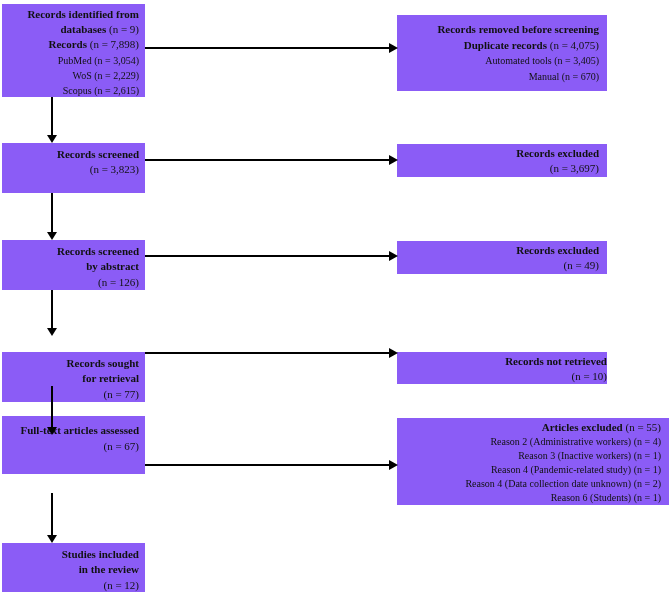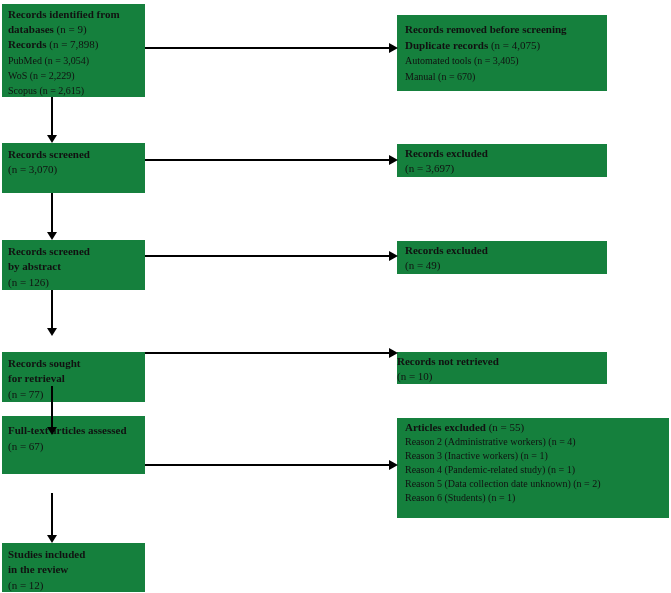--- a/index.html
+++ b/index.html
@@ -5,45 +5,46 @@
   html,body{margin:0;padding:0;background:#ffffff;}
   #canvas{
     position:relative;
     width:671px;height:593px;
     background:#ffffff;
     font-family:"Liberation Serif","DejaVu Serif",serif;
     overflow:hidden;
   }
   .box{
     position:absolute;
-    background:#15803d;
+    background:#8b5cf6;
     color:#111111;
     padding:3px 6px;
     box-sizing:border-box;
+    text-align:right;
   }
   .ln{font-size:11px;line-height:15.4px;white-space:nowrap;}
   .ln b{font-weight:bold;}
   .sm{font-size:10px;}
   
   #b1{left:2px;top:4px;width:143px;height:93px;}
   #b1 .ln{line-height:15.2px;}
   #b2{left:2px;top:143px;width:143px;height:50px;padding-top:4px;}
   #b3{left:2px;top:240px;width:143px;height:50px;padding-top:4px;}
   #b4{left:2px;top:352px;width:143px;height:50px;padding-top:4px;}
   #b5{left:2px;top:416px;width:143px;height:58px;padding-top:6px;line-height:16px;}
   #b5 .ln{line-height:16px;}
   #b6{left:2px;top:543px;width:143px;height:49px;padding-top:4px;}
   
   #r1{left:397px;top:15px;width:210px;height:76px;padding:6px 8px;}
   #r1 .ln{line-height:16px;}
   #r2{left:397px;top:144px;width:210px;height:33px;padding:2px 8px;}
   #r2 .ln,#r3 .ln,#r4 .ln{line-height:14.5px;}
   #r3{left:397px;top:241px;width:210px;height:33px;padding:2px 8px;}
   #r4{left:397px;top:352px;width:210px;height:32px;padding:2px 0;}
-  #r5{left:397px;top:418px;width:272px;height:100px;padding:3px 8px;}
+  #r5{left:397px;top:418px;width:272px;height:87px;padding:3px 8px;}
   #r5 .ln{line-height:13.9px;}
   
   .ah{position:absolute;height:2px;background:#000;}
   .ah::after{
     content:"";position:absolute;right:-9px;top:-4px;width:0;height:0;
     border-left:9px solid #000;border-top:5px solid transparent;border-bottom:5px solid transparent;
   }
   .av{position:absolute;width:2px;background:#000;}
   .av::after{
     content:"";position:absolute;left:-4px;bottom:-8px;width:0;height:0;
@@ -69,21 +70,21 @@
     <div class="ln"><b>Records identified from</b></div>
     <div class="ln"><b>databases</b><span> (n = 9)</span></div>
     <div class="ln"><b>Records</b><span> (n = 7,898)</span></div>
     <div class="ln sm">PubMed (n = 3,054)</div>
     <div class="ln sm">WoS (n = 2,229)</div>
     <div class="ln sm">Scopus (n = 2,615)</div>
   </div>
 
   <div class="box" id="b2">
     <div class="ln"><b>Records screened</b></div>
-    <div class="ln">(n = 3,070)</div>
+    <div class="ln">(n = 3,823)</div>
   </div>
 
   <div class="box" id="b3">
     <div class="ln"><b>Records screened</b></div>
     <div class="ln"><b>by abstract</b></div>
     <div class="ln">(n = 126)</div>
   </div>
 
   <div class="box" id="b4">
     <div class="ln"><b>Records sought</b></div>
@@ -122,21 +123,21 @@
   <div class="box" id="r4">
     <div class="ln"><b>Records not retrieved</b></div>
     <div class="ln">(n = 10)</div>
   </div>
 
   <div class="box" id="r5">
     <div class="ln"><b>Articles excluded</b><span> (n = 55)</span></div>
     <div class="ln sm">Reason 2 (Administrative workers) (n = 4)</div>
     <div class="ln sm">Reason 3 (Inactive workers) (n = 1)</div>
     <div class="ln sm">Reason 4 (Pandemic-related study) (n = 1)</div>
-    <div class="ln sm">Reason 5 (Data collection date unknown) (n = 2)</div>
+    <div class="ln sm">Reason 4 (Data collection date unknown) (n = 2)</div>
     <div class="ln sm">Reason 6 (Students) (n = 1)</div>
   </div>
 
   <div class="ah" id="h1a"></div>
   <div class="ah" id="h2a"></div>
   <div class="ah" id="h3a"></div>
   <div class="ah" id="h4a"></div>
   <div class="ah" id="h5a"></div>
 
   <div class="av" id="v1"></div>

